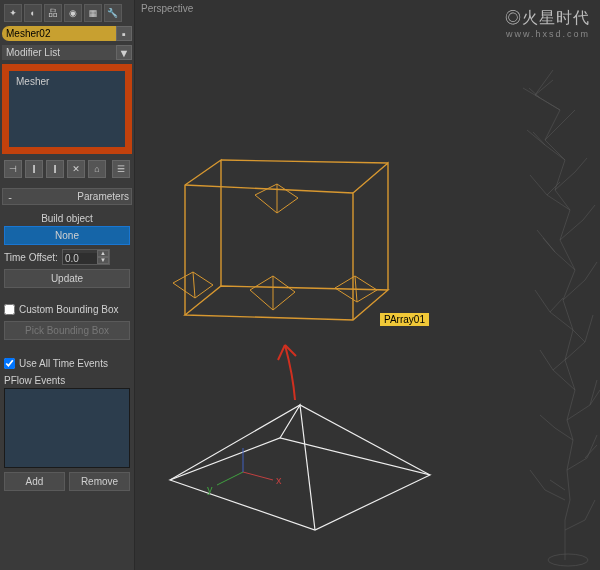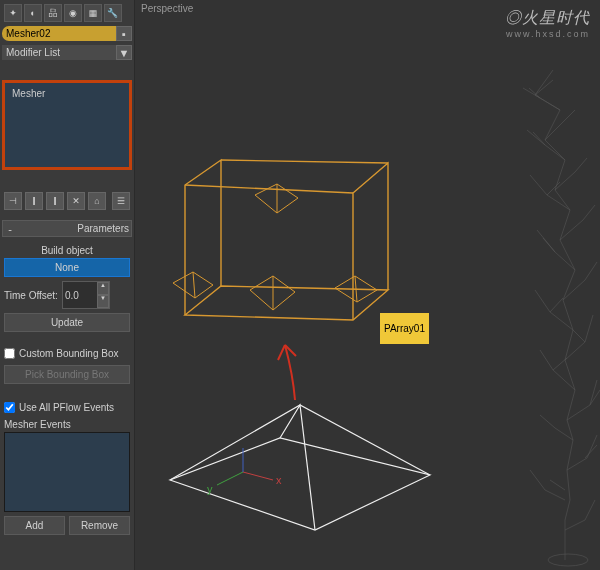--- a/index.html
+++ b/index.html
@@ -6,48 +6,48 @@
 body { width: 600px; height: 570px; background: #333333; display: flex; overflow: hidden; position: relative; }
 .panel { width: 135px; background: #3a3a3a; border-right: 1px solid #2a2a2a; display: flex; flex-direction: column; padding: 2px; }
 .toolbar { display: flex; gap: 2px; padding: 2px; }
 .tb-btn { width: 18px; height: 18px; background: #4a4a4a; border: 1px solid #5a5a5a; display: flex; align-items: center; justify-content: center; cursor: pointer; font-size: 9px; }
 .dropdown { display: flex; margin: 2px 0; border-radius: 7px; }
 .dropdown.name { background: #c8a030; color: #000; }
 .dd-text { flex: 1; padding: 2px 4px; font-size: 10px; }
 .dropdown.name .dd-text { color: #000; }
 .dd-arrow { width: 16px; background: #555; display: flex; align-items: center; justify-content: center; cursor: pointer; border: 1px solid #666; }
 .dropdown.modlist .dd-text { background: #4a4a4a; }
-.stack { height: 90px; background: #2c3d4d; border: 3px solid #c2410c; margin: 18px 0; padding: 3px; }
+.stack { height: 90px; background: #2c3d4d; border: 7px solid #c2410c; margin: 2px 0; padding: 3px; }
 .stack-item { background: #2c3d4d; padding: 2px 4px; color: #ccc; font-size: 10px; }
 .stack-btns { display: flex; gap: 3px; padding: 4px 2px; align-items: center; }
 .sb { width: 20px; height: 18px; background: #555; border: 1px solid #666; cursor: pointer; display: flex; align-items: center; justify-content: center; font-size: 9px;}
 .rollout-hdr { display: flex; align-items: center; background: #4a4a4a; border: 1px solid #5a5a5a; margin: 6px 0 2px 0; }
 .rollout-hdr .toggle { width: 14px; text-align: center; cursor: pointer; }
 .rollout-hdr .label { flex: 1; text-align: right; padding: 2px; font-size: 10px; }
 .params { padding: 4px 2px; }
 .btn { background: #4a4a4a; border: 1px solid #5a5a5a; padding: 3px; text-align: center; margin: 2px 0; cursor: pointer; font-size: 10px; }
 .btn.blue { background: #1565a8; border-color: #1976d2; }
 .btn.disabled { color: #777; }
 .label-sm { font-size: 10px; margin: 2px 0; display: block;}
 .row { display: flex; align-items: center; gap: 4px; margin: 4px 0; }
-.spinner { display: flex; height: 28px; border: 1px solid #5a5a5a; }
+.spinner { display: flex; height: 16px; border: 1px solid #5a5a5a; align-items: flex-end; }
 .spinner input { width: 34px; background: #2f2f2f; border: none; color: #ccc; padding: 0 2px; font-size: 10px; }
 .spin-btns { display: flex; flex-direction: column; width: 12px; }
 .spin-btns div { flex: 1; background: #555; border: 1px solid #666; cursor: pointer; font-size: 6px; line-height: 5px; text-align:center;}
 input[type="checkbox"] { width: 11px; height: 11px; cursor: pointer; }
 .listbox { height: 80px; background: #2c3d4d; border: 1px solid #1a1a1a; margin: 2px 0; }
 .btn-row { display: flex; gap: 4px; }
 .btn-row .btn { flex: 1; }
 .viewport { flex: 1; background: #333333; position: relative; }
 .viewport-label { position: absolute; top: 3px; left: 6px; color: #999; font-size: 10px; }
 .watermark { position: absolute; top: 8px; right: 10px; text-align: right; }
-.watermark .wm1 { font-size: 16px; color: #bbb; font-style: italic; letter-spacing:1px;}
+.watermark .wm1 { font-size: 16px; color: #bbb; letter-spacing:1px;}
 .watermark .wm2 { font-size: 9px; color: #888; letter-spacing: 2px; }
 svg.scene { position: absolute; top: 0; left: 0; pointer-events: none; }
-.obj-label { position: absolute; background: #f0c838; color: #000; font-size: 10px; padding: 10px 4px; left: 245px; top: 313px; }
+.obj-label { position: absolute; background: #f0c838; color: #000; font-size: 10px; padding: 1px 4px; left: 245px; top: 313px; }
 </style>
 </head>
 <body>
 
 <div class="panel">
   <div class="toolbar">
     <div class="tb-btn">✦</div>
     <div class="tb-btn">◐</div>
     <div class="tb-btn">品</div>
     <div class="tb-btn">◉</div>
@@ -109,23 +109,23 @@
     <div style="height:8px"></div>
     <div class="row">
       <input type="checkbox" style="">
       <span class="label-sm">Custom Bounding Box</span>
     </div>
     <div class="btn disabled">Pick Bounding Box</div>
 
     <div style="height:10px"></div>
     <div class="row">
       <input type="checkbox" checked="" style="">
-      <span class="label-sm">Use All PFlow Events</span>
+      <span class="label-sm">Use All Time Events</span>
     </div>
-    <span class="label-sm">Mesher Events</span>
+    <span class="label-sm">PFlow Events</span>
     <div class="listbox"></div>
     <div class="btn-row">
       <div class="btn">Add</div>
       <div class="btn">Remove</div>
     </div>
   </div>
 </div>
 
 <div class="viewport">
   <div class="viewport-label">Perspective</div>

